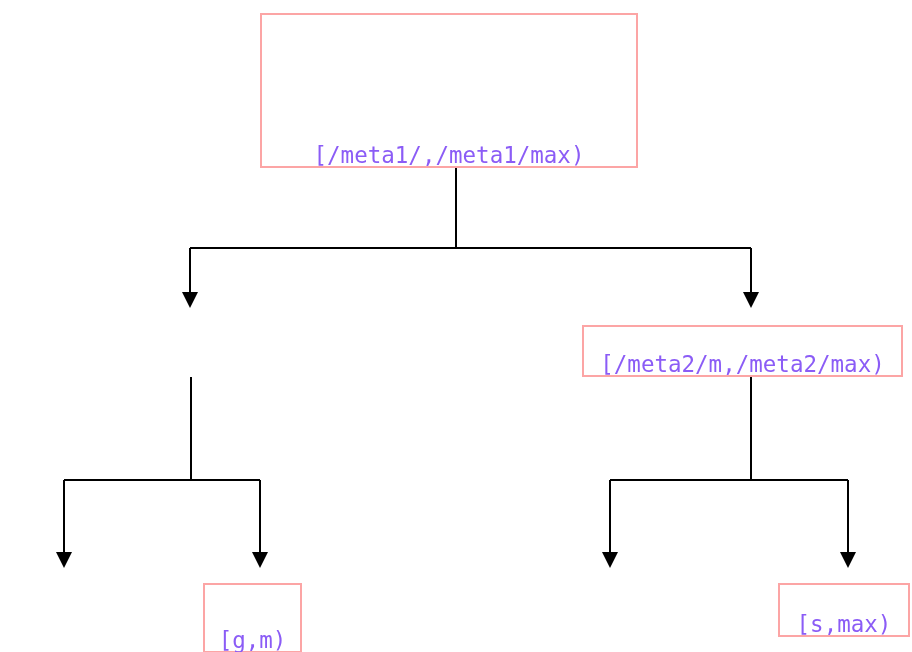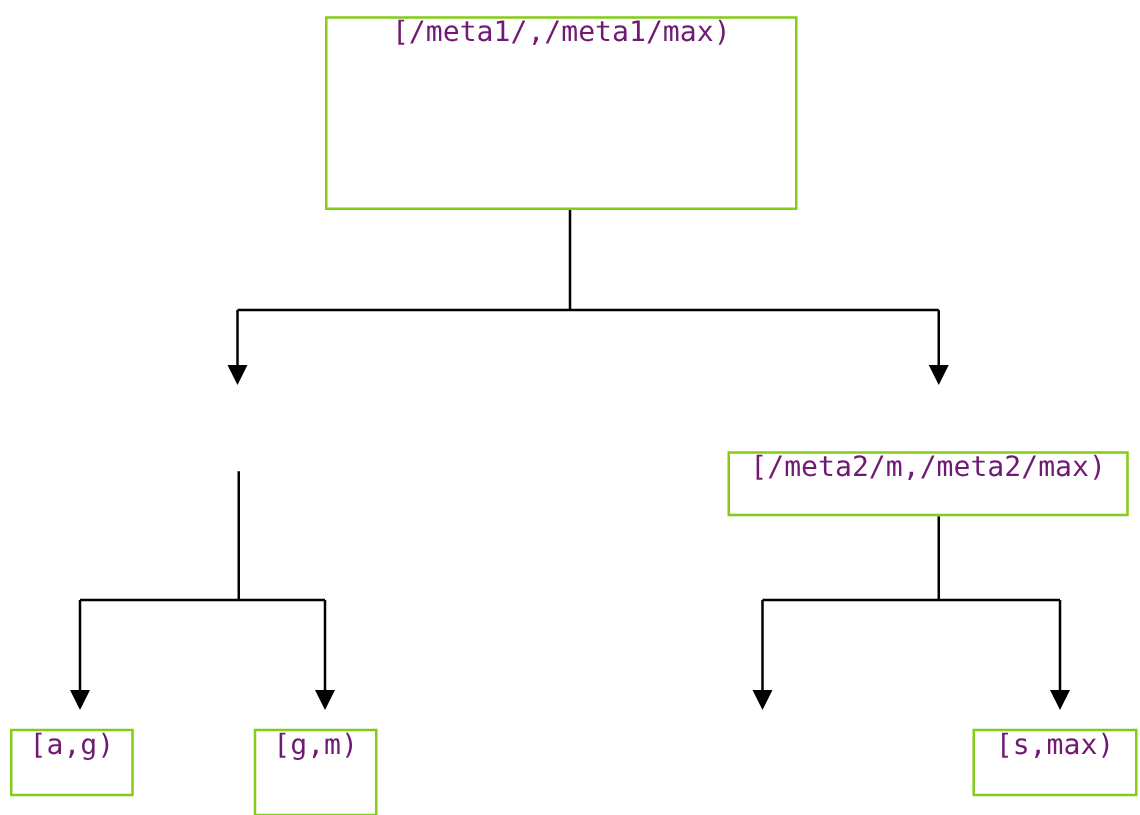--- a/index.html
+++ b/index.html
@@ -12,33 +12,33 @@
     font-family: "DejaVu Sans Mono", "Liberation Mono", monospace;
   }
   .edges {
     position: absolute;
     left: 0; top: 0;
     width: 912px; height: 652px;
   }
   .node {
     position: absolute;
     box-sizing: border-box;
-    border: 2px solid #84cc16;
+    border: 2px solid #fca5a5;
     background: #ffffff;
     display: flex;
-    align-items: flex-start;
+    align-items: flex-end;
     justify-content: center;
     font-size: 22.5px;
     line-height: 1;
-    color: #701a75;
+    color: #8b5cf6;
     white-space: nowrap;
   }
   .node-root       { left: 260px; top: 13px;  width: 378px; height: 155px; }
   .node-meta2-low  { left: 22px;  top: 325px; width: 323px; height: 52px; }
-  .node-meta2-high { left: 582px; top: 325px; width: 321px; height: 52px; margin-top: 36px; }
+  .node-meta2-high { left: 582px; top: 325px; width: 321px; height: 52px; }
   .node-leaf-ag    { left: 8px;   top: 583px; width: 99px;  height: 54px; }
   .node-leaf-gm    { left: 203px; top: 583px; width: 99px;  height: 70px; }
   .node-leaf-ms    { left: 555px; top: 583px; width: 98px;  height: 54px; }
   .node-leaf-smax  { left: 778px; top: 583px; width: 132px; height: 54px; }
 </style>
 </head>
 <body>
 
 <div class="canvas">
 
@@ -59,23 +59,20 @@
 
   <div class="node node-root">
     <span>[/meta1/,/meta1/max)</span>
   </div>
 
 
   <div class="node node-meta2-high">
     <span>[/meta2/m,/meta2/max)</span>
   </div>
 
-  <div class="node node-leaf-ag">
-    <span>[a,g)</span>
-  </div>
 
   <div class="node node-leaf-gm">
     <span>[g,m)</span>
   </div>
 
 
   <div class="node node-leaf-smax">
     <span>[s,max)</span>
   </div>
 

